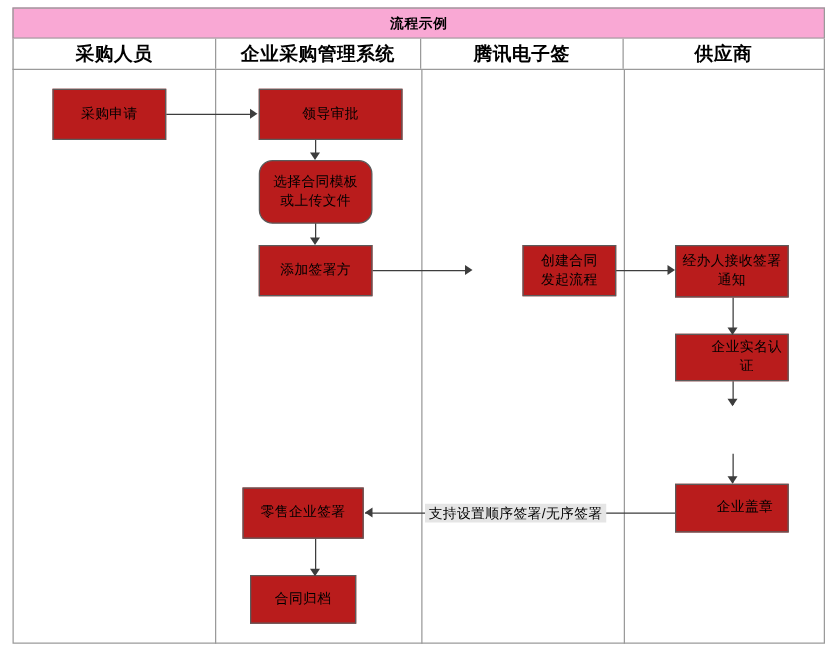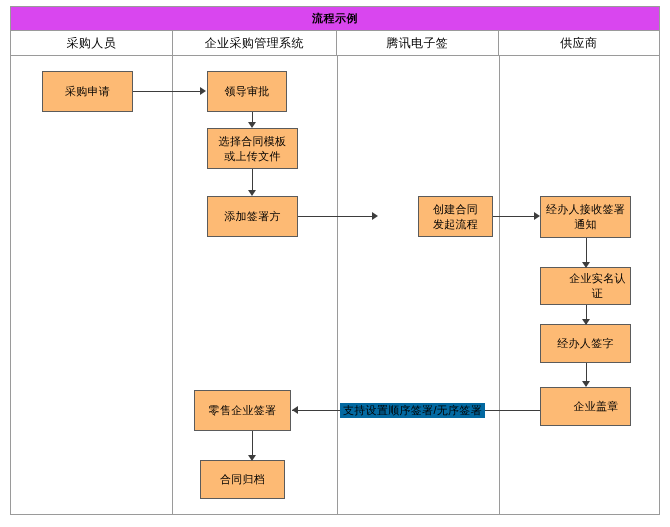--- a/index.html
+++ b/index.html
@@ -38,21 +38,21 @@
     position: absolute;
     left: 10px;
     top: 6px;
     width: 650px;
     height: 25px;
     box-sizing: border-box;
     border: 1px solid #9a9a9a;
     display: flex;
     align-items: center;
     justify-content: center;
-    background: #d946ef;
+    background: #f9a8d4;
   }
   .title-band .txt {
     font-size: 11px;
     font-weight: bold;
     letter-spacing: 0.5px;
   }
 
   
   .header-row {
     position: absolute;
@@ -69,22 +69,22 @@
   .lane-head {
     box-sizing: border-box;
     display: flex;
     align-items: center;
     justify-content: center;
     border-right: 1px solid #9a9a9a;
     height: 100%;
   }
   .lane-head:last-child { border-right: none; }
   .lane-head .txt {
-    font-size: 12px;
-    font-weight: normal;
+    font-size: 15px;
+    font-weight: bold;
     letter-spacing: 0.4px;
   }
   .lane-w1 { width: 162px; }
   .lane-w2 { width: 165px; }
   .lane-w3 { width: 162px; }
   .lane-w4 { width: 161px; }
 
   
   .lane-divider {
     position: absolute;
@@ -95,21 +95,21 @@
   }
   .div1 { left: 172px; }
   .div2 { left: 337px; }
   .div3 { left: 499px; }
 
   
   .node {
     position: absolute;
     box-sizing: border-box;
     border: 1px solid #5b5b5b;
-    background: #fdba74;
+    background: #b91c1c;
     display: flex;
     align-items: center;
     justify-content: center;
     text-align: center;
     font-size: 11px;
     line-height: 15px;
     letter-spacing: 0.3px;
     z-index: 3;
   }
   .node .txt { display: block; padding: 0 4px; }
@@ -142,21 +142,21 @@
   .arrow.left {
     border-top: 4px solid transparent;
     border-bottom: 4px solid transparent;
     border-right: 6px solid #3d3d3d;
   }
 
   .edge-label {
     position: absolute;
     font-size: 11px;
     letter-spacing: 0.3px;
-    background: #0369a1;
+    background: #e5e5e5;
     padding: 0 3px;
     white-space: nowrap;
     z-index: 5;
   }
 </style>
 </head>
 <body>
 
 <div id="canvas">
 
@@ -213,25 +213,25 @@
   <div class="arrow left" style="left:292px; top:406px;"></div>
   <div class="edge-label" style="left:340px; top:403px;">支持设置顺序签署/无序签署</div>
 
   <div class="conn v" style="left:252px; top:431px; height:28px;"></div>
   <div class="arrow down" style="left:248px; top:455px;"></div>
 
   <div class="node" style="left:42px; top:71px; width:91px; height:41px;">
     <span class="txt">采购申请</span>
   </div>
 
-  <div class="node" style="left:207px; top:71px; width:80px; height:41px;">
+  <div class="node" style="left:207px; top:71px; width:115px; height:41px;">
     <span class="txt">领导审批</span>
   </div>
 
-  <div class="node" style="left:207px; top:128px; width:91px; height:41px;">
+  <div class="node" style="left:207px; top:128px; width:91px; height:51px;border-radius:11px;">
     <span class="txt">
       <span>选择合同模板</span><br>
       <span>或上传文件</span>
     </span>
   </div>
 
   <div class="node" style="left:207px; top:196px; width:91px; height:41px;">
     <span class="txt">添加签署方</span>
   </div>
 
@@ -246,23 +246,20 @@
     <span class="txt">
       <span>经办人接收签署</span><br>
       <span>通知</span>
     </span>
   </div>
 
   <div class="node" style="left:540px; top:267px; width:91px; height:38px;padding-left:24px;">
     <span class="txt">企业实名认证</span>
   </div>
 
-  <div class="node" style="left:540px; top:324px; width:91px; height:39px;">
-    <span class="txt">经办人签字</span>
-  </div>
 
   <div class="node" style="left:540px; top:387px; width:91px; height:39px;padding-left:21px;">
     <span class="txt">企业盖章</span>
   </div>
 
   <div class="node" style="left:194px; top:390px; width:97px; height:41px;">
     <span class="txt">零售企业签署</span>
   </div>
 
   <div class="node" style="left:200px; top:460px; width:85px; height:39px;">

